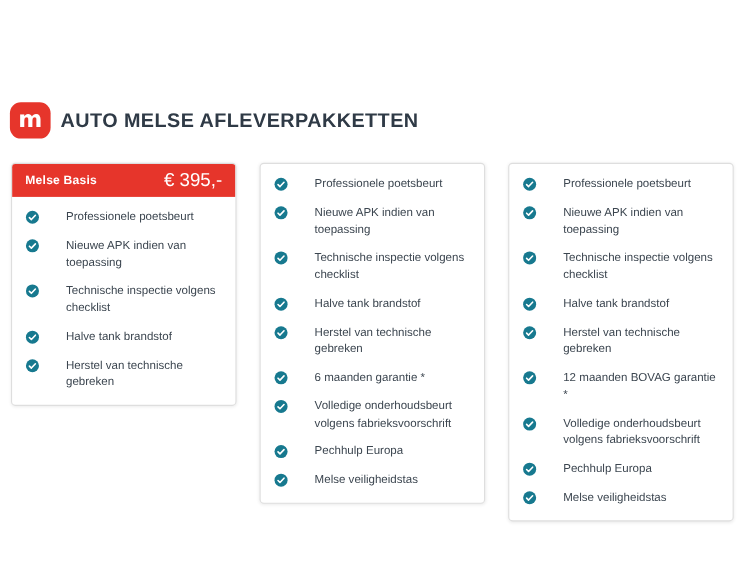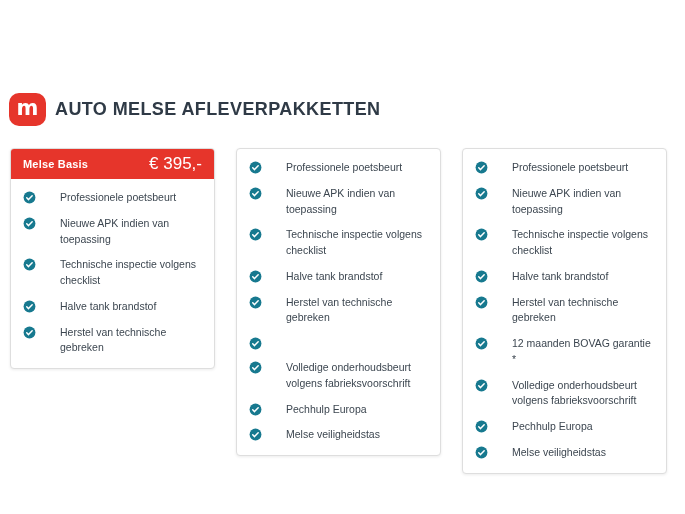--- a/index.html
+++ b/index.html
@@ -218,20 +218,21 @@
             </span>
             <span class="item-text">Herstel van technische gebreken</span>
           </div>
           <div class="item">
             <span class="check">
               <svg viewBox="0 0 16 16">
                 <circle cx="8" cy="8" r="7.3" fill="#17798f"></circle>
                 <path d="M4.6 8.4l2.2 2.2 4.5-4.8" stroke="#ffffff" stroke-width="1.8" fill="none" stroke-linecap="round" stroke-linejoin="round"></path>
               </svg>
             </span>
+            <span class="item-text">6 maanden garantie *</span>
           </div>
           <div class="item">
             <span class="check">
               <svg viewBox="0 0 16 16">
                 <circle cx="8" cy="8" r="7.3" fill="#17798f"></circle>
                 <path d="M4.6 8.4l2.2 2.2 4.5-4.8" stroke="#ffffff" stroke-width="1.8" fill="none" stroke-linecap="round" stroke-linejoin="round"></path>
               </svg>
             </span>
             <span class="item-text">Volledige onderhoudsbeurt volgens fabrieksvoorschrift</span>
           </div>

